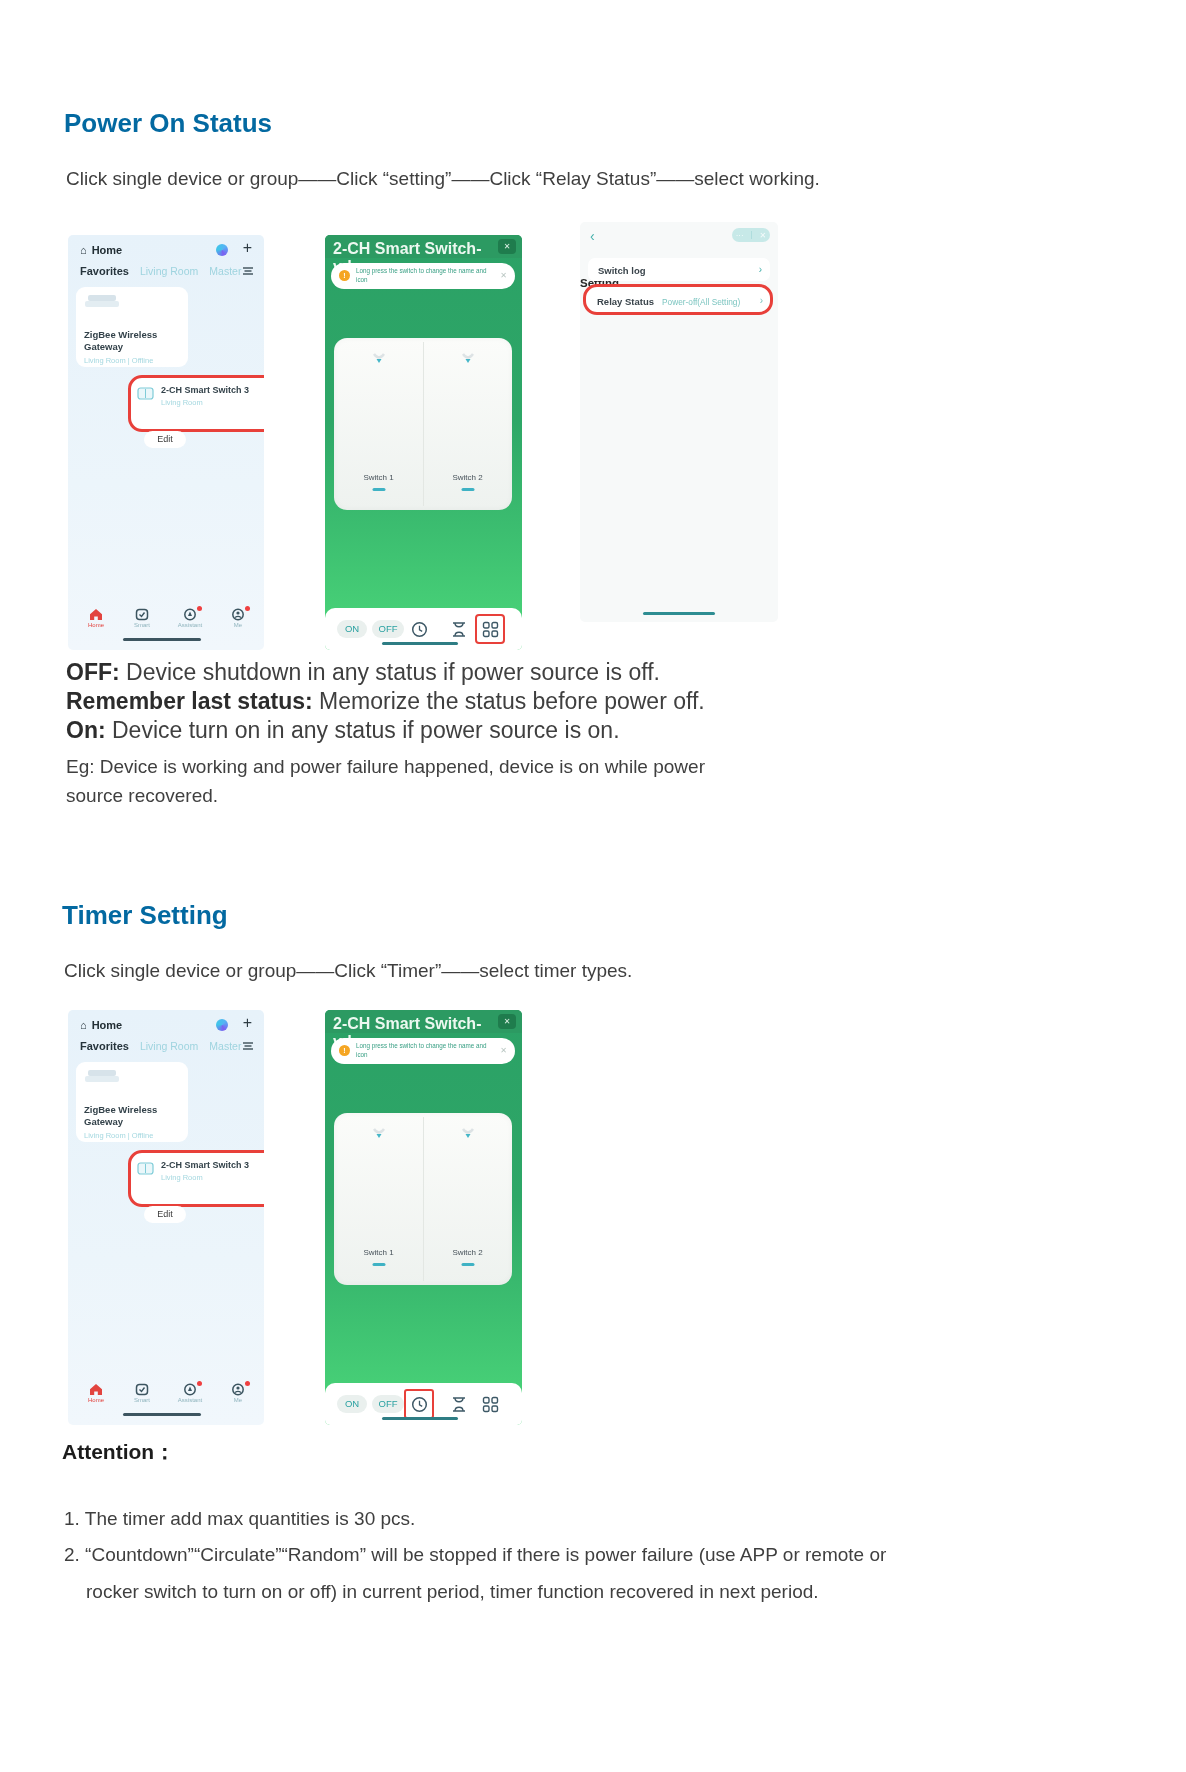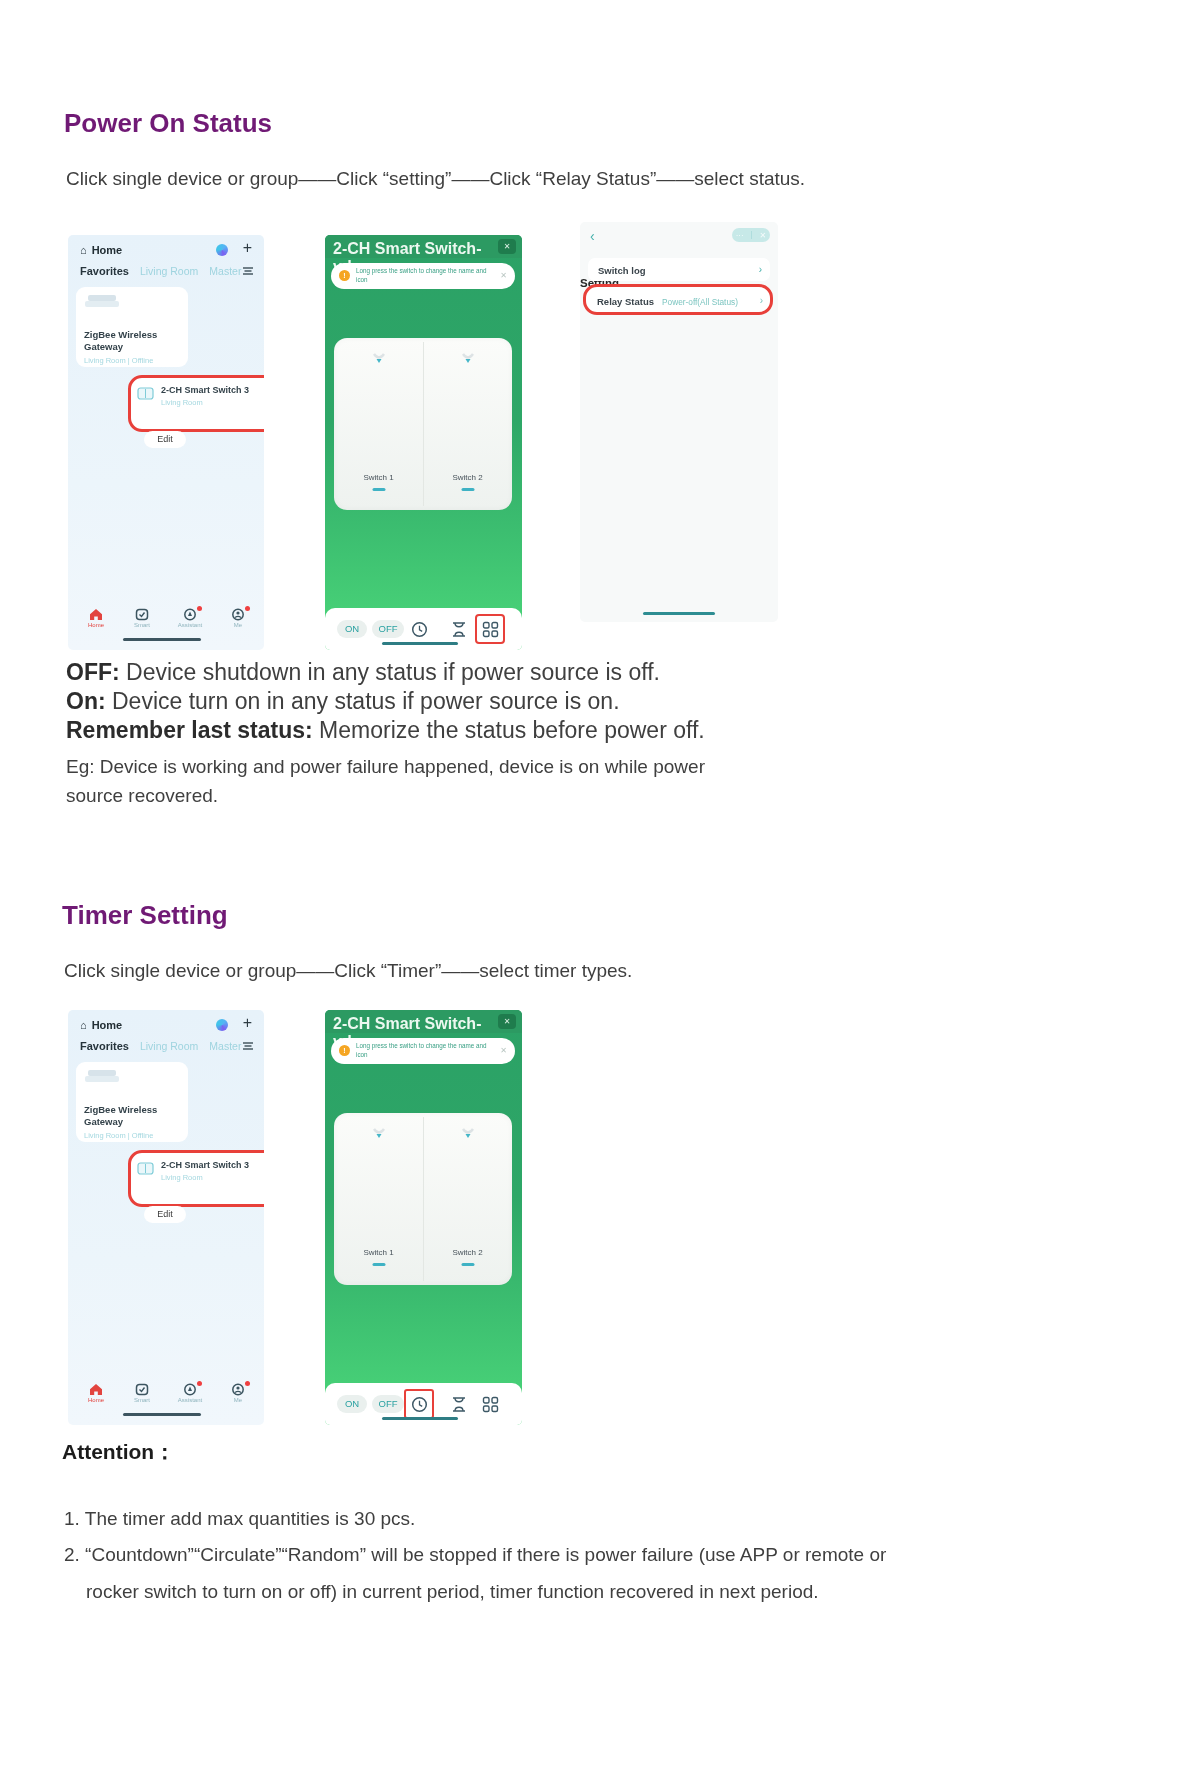--- a/index.html
+++ b/index.html
@@ -1,21 +1,21 @@
 <!DOCTYPE html>
 <html><head>
 <meta charset="utf-8">
 <style>
   * { margin:0; padding:0; box-sizing:border-box; }
   html,body { background:#ffffff; }
   body { font-family:"Liberation Sans", sans-serif; color:#3f3f3f; }
   .page { position:relative; width:1186px; height:1772px; background:#fff; overflow:hidden; }
 
   
-  .h1 { position:absolute; font-size:26px; font-weight:bold; color:#701a75;text-align:center; }
+  .h1 { position:absolute; font-size:26px; font-weight:bold; color:#0369a1;text-align:center; }
   .instruction { position:absolute; font-size:19px; color:#3f3f3f; }
   .notes { position:absolute; font-size:23px; line-height:29px; color:#3f3f3f; }
   .notes b { color:#2c2c2c; }
   .example { position:absolute; font-size:19px; line-height:29px; color:#3f3f3f; width:640px; }
   .att-title { position:absolute; font-size:21px; font-weight:bold; color:#1c1c1c; }
   .att-item { position:absolute; font-size:19px; color:#3f3f3f;margin-top:28px; }
 
   
   .phone { position:absolute; border-radius:5px; overflow:hidden; }
 
@@ -99,21 +99,21 @@
   .st-homebar { position:absolute; bottom:7px; left:63px; width:72px; height:3px; border-radius:2px; background:#2e8d92; }
 
   svg { display:block; }
 </style>
 </head>
 <body>
 
 <div class="page">
 
   <div class="h1" style="left:64px; top:108px;">Power On Status</div>
-  <div class="instruction" style="left:66px; top:168px;">Click single device or group——Click “setting”——Click “Relay Status”——select status.</div>
+  <div class="instruction" style="left:66px; top:168px;">Click single device or group——Click “setting”——Click “Relay Status”——select working.</div>
 
   <div class="phone phone-home" style="left:68px; top:235px;">
     <div class="ph-head">
       <span class="ph-home-glyph">⌂</span>
       <span class="ph-title">Home</span>
     </div>
     <div class="ph-orb"></div>
     <div class="ph-plus">+</div>
     <div class="ph-tabs">
       <span class="tab-active">Favorites</span>
@@ -248,30 +248,30 @@
       <span>···</span>
       <span class="sep"></span>
       <span>✕</span>
     </div>
     <div class="st-row st-row1">
       <span class="st-label">Switch log</span>
       <span class="st-chev">›</span>
     </div>
     <div class="relay-wrap">
       <span class="relay-label">Relay Status</span>
-      <span class="relay-value">Power-off(All Status)</span>
+      <span class="relay-value">Power-off(All Setting)</span>
       <span class="relay-chev">›</span>
     </div>
     <div class="st-homebar"></div>
   </div>
 
   <div class="notes" style="left:66px; top:658px;">
     <div><b>OFF:</b><span> Device shutdown in any status if power source is off.</span></div>
+    <div><b>Remember last status:</b><span> Memorize the status before power off.</span></div>
     <div><b>On:</b><span> Device turn on in any status if power source is on.</span></div>
-    <div><b>Remember last status:</b><span> Memorize the status before power off.</span></div>
   </div>
   <div class="example" style="left:66px; top:752px;">Eg: Device is working and power failure happened, device is on while power source recovered.</div>
 
   <div class="h1" style="left:62px; top:900px;">Timer Setting</div>
   <div class="instruction" style="left:64px; top:960px;">Click single device or group——Click “Timer”——select timer types.</div>
 
   <div class="phone phone-home" style="left:68px; top:1010px;">
     <div class="ph-head">
       <span class="ph-home-glyph">⌂</span>
       <span class="ph-title">Home</span>

